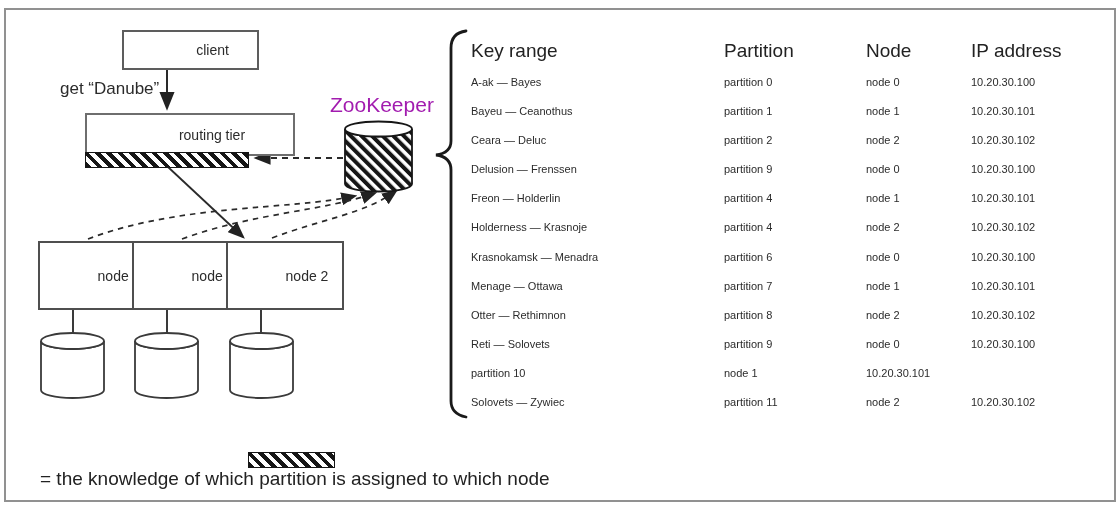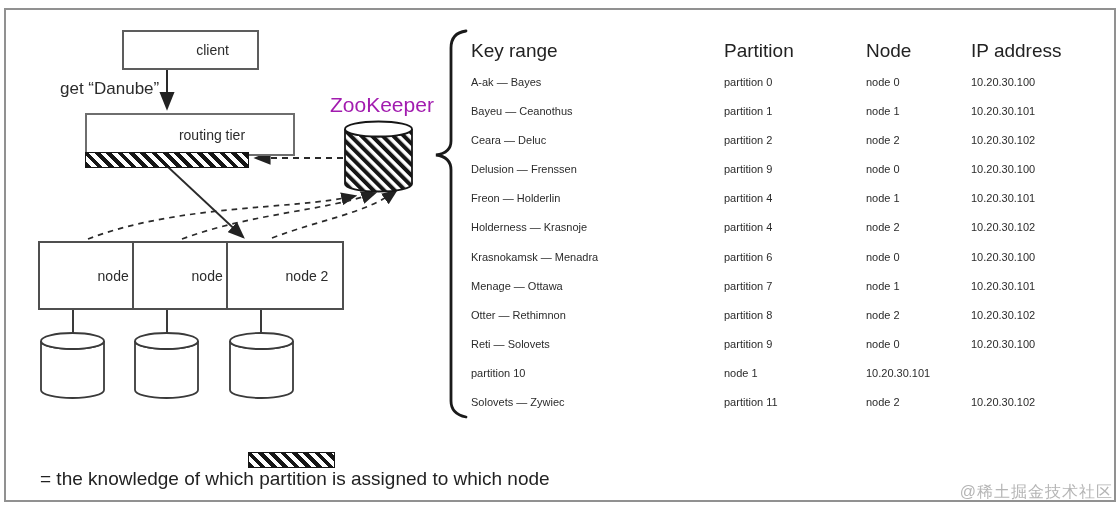--- a/index.html
+++ b/index.html
@@ -199,15 +199,14 @@
           <div>10.20.30.102</div>
         </div>
       </div>
   </div>
 
   <div id="legend">
     <div class="hatch" id="legend-swatch"></div>
     <div id="legend-text">= the knowledge of which partition is assigned to which node</div>
   </div>
 
-  <div id="watermark">@稀土掘金技术社区</div>
 
 </div>
 
 </body></html>

